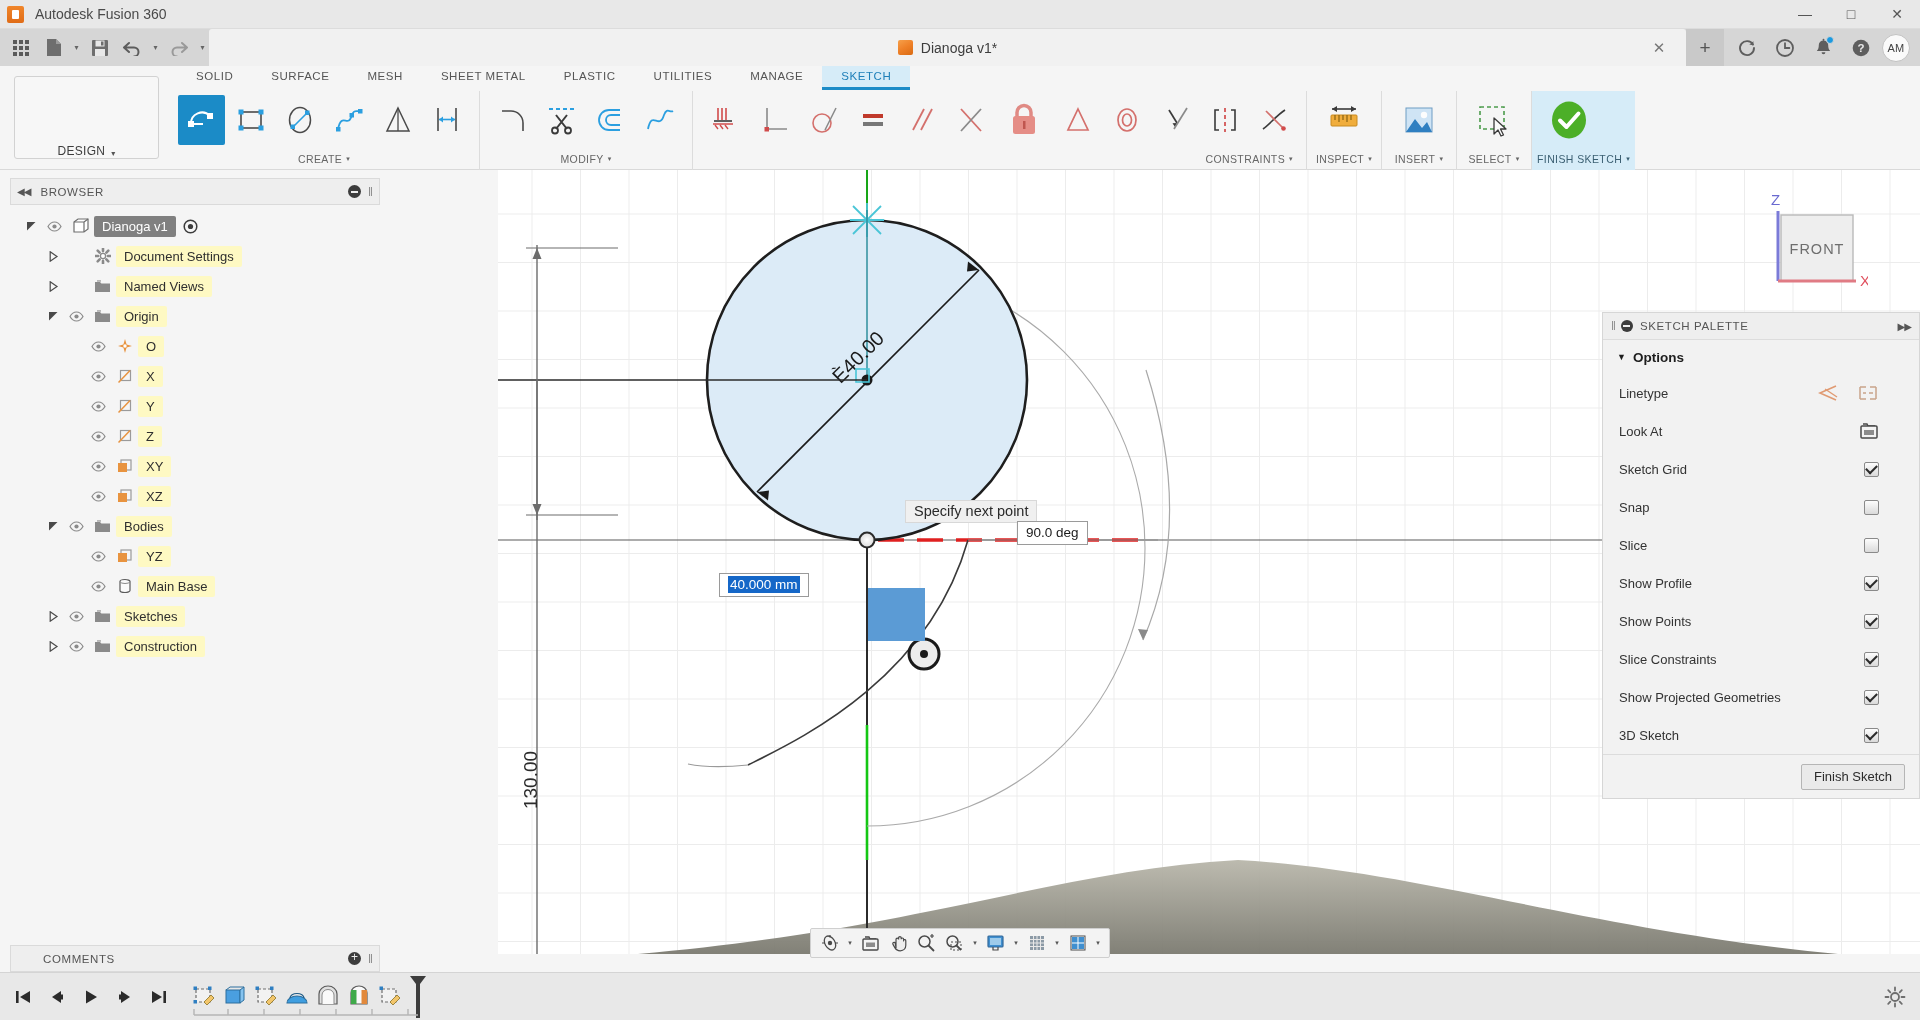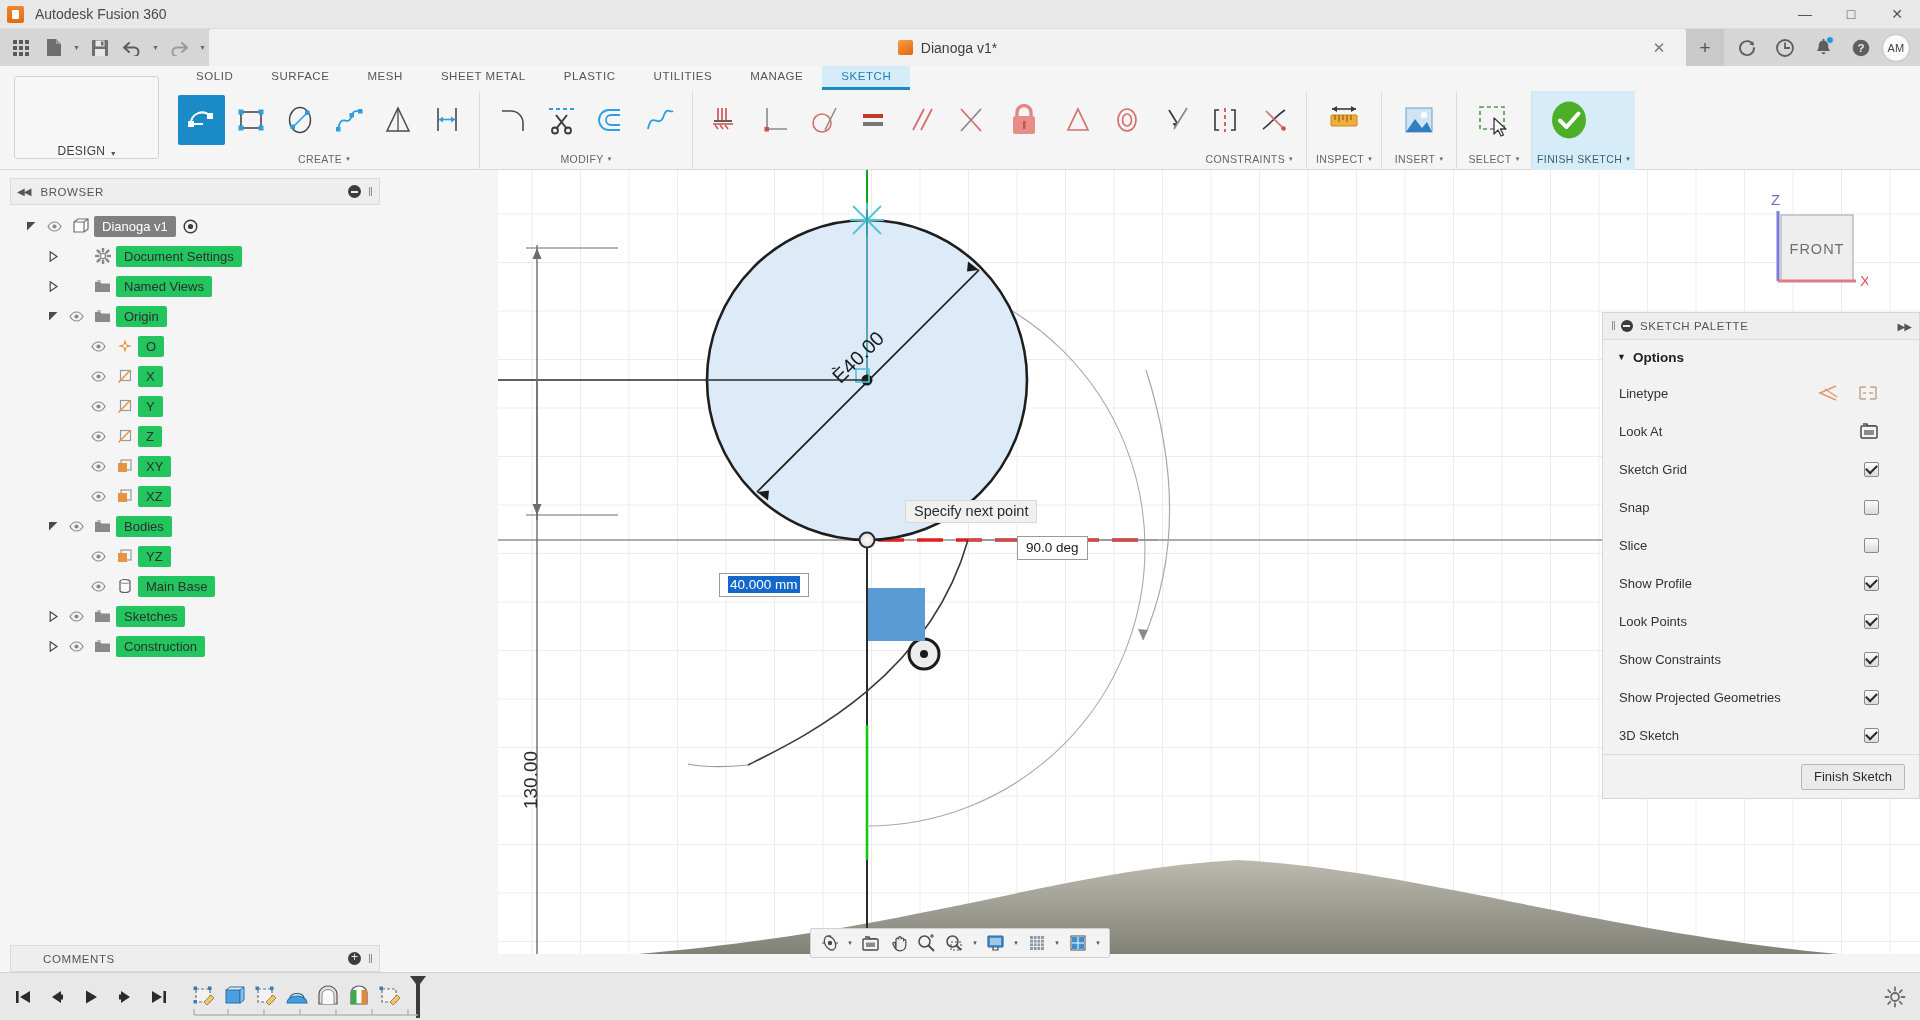--- a/index.html
+++ b/index.html
@@ -148,21 +148,21 @@
     display:flex; align-items:center; height:30px; font-size:13px; color:#2f2f2f;
   }
   .tnode .arrow {
     width: 22px; display:flex; align-items:center; justify-content:center;
     color:#4a4a4a; font-size:11px;
   }
   .tnode .eye {
     width: 25px; display:flex; align-items:center; justify-content:center;
   }
   .tnode .ticon { width: 27px; display:flex; align-items:center; justify-content:center; }
-  .tnode .tlabel { background:#22c55e; padding: 3px 8px; border-radius:2px; }
+  .tnode .tlabel { background:#fef9c3; padding: 3px 8px; border-radius:2px; }
   .tnode.sel .tlabel { background:#808080; color:#fff; }
   .tnode .tdot { margin-left:7px; }
 
   
   .comments {
     position:absolute; left:10px; bottom:48px; width:370px; height:27px;
     background:#eeeeee; border:1px solid #dadada; display:flex; align-items:center;
     padding: 0 6px;
   }
   .comments .ctitle { font-size:11.5px; color:#555; letter-spacing:.6px; margin-left:26px;}
@@ -697,21 +697,21 @@
     </g>
 
     <rect x="370" y="418" width="57" height="53" fill="#5b9bd5"></rect>
 
     <path d="M 648 200 C 680 300, 680 390, 645 470" stroke="#a8a8a8" stroke-width="1.2" fill="none"></path>
     <path d="M645 470 l-5 -11 l10 1 z" fill="#8a8a8a"></path>
     <line x1="470" y1="370" x2="660" y2="370" stroke="#8a8a8a" stroke-width="1.1"></line>
   </svg>
 
   <div class="cv-tip" style="left: 407px; top: 330px;">Specify next point</div>
-  <div class="cv-field" style="left: 519px; top: 366px;">
+  <div class="cv-field" style="left: 519px; top: 351px;">
     <span>90.0 deg</span>
   </div>
   <div class="cv-field hl" style="left: 221px; top: 403px;">
     <span>40.000 mm</span>
   </div>
 </div>
 
 <div class="viewcube">
   <svg width="112" height="110" viewBox="0 0 112 110">
     <text x="15" y="20" font-family="Liberation Sans, sans-serif" font-size="15" fill="#6a6ad0">Z</text>
@@ -785,29 +785,29 @@
   </div>
 
   <div class="pal-row">
     <span class="plabel">Show Profile</span>
     <span class="pctl">
           <span class="cbox on"></span>
         </span>
   </div>
 
   <div class="pal-row">
-    <span class="plabel">Look Points</span>
+    <span class="plabel">Show Points</span>
     <span class="pctl">
           <span class="cbox on"></span>
         </span>
   </div>
 
 
   <div class="pal-row">
-    <span class="plabel">Show Constraints</span>
+    <span class="plabel">Slice Constraints</span>
     <span class="pctl">
           <span class="cbox on"></span>
         </span>
   </div>
 
   <div class="pal-row">
     <span class="plabel">Show Projected Geometries</span>
     <span class="pctl">
           <span class="cbox on"></span>
         </span>

